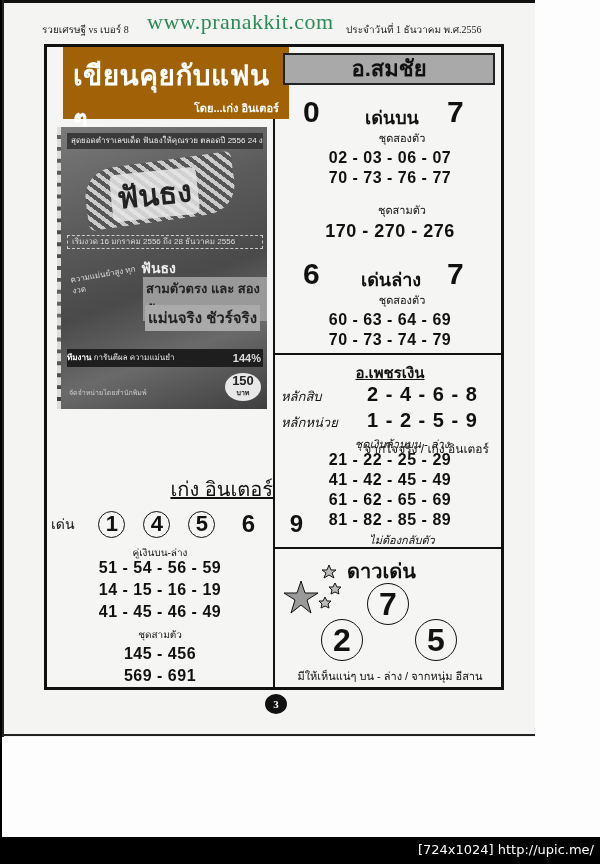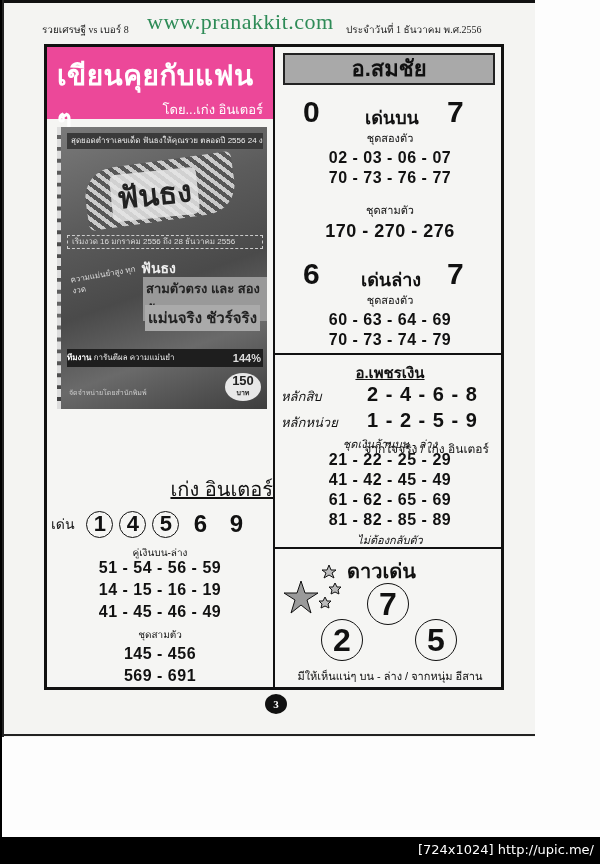--- a/index.html
+++ b/index.html
@@ -25,27 +25,27 @@
   .header-right { position: absolute; left: 344px; top: 22px; font-size: 10px; font-family: "Liberation Serif", serif; color: #222; }
 
   .frame {
     position: absolute; left: 42px; top: 44px; width: 460px; height: 646px;
     border: 3px solid #111; background: #f5f5f3;
   }
   .col-divider { position: absolute; left: 226px; top: 0; width: 2px; height: 640px; background: #111; }
 
   
   .left-banner {
-    position: absolute; left: 0; top: 0; width: 226px; height: 72px; background: #ec4899;
+    position: absolute; left: 16px; top: 0; width: 226px; height: 72px; background: #a16207;
   }
   .left-banner-title {
     position: absolute; left: 10px; top: 6px; color: #fff; font-size: 28px; font-weight: bold; letter-spacing: 0.5px;
   }
   .left-banner-by {
-    position: absolute; right: 10px; top: 52px; color: #fff; font-size: 13px;
+    position: absolute; right: 10px; top: 52px; color: #fff; font-size: 11px; font-weight: bold;
   }
   .book-cover {
     position: absolute; left: 10px; top: 80px; width: 210px; height: 282px;
     background: linear-gradient(160deg, #7a7a7a 0%, #5c5c5c 30%, #4a4a4a 55%, #6a6a6a 75%, #3e3e3e 100%);
     border-left: 4px dashed #ddd;
     overflow: hidden;
   }
   .cover-topbar {
     position: absolute; left: 6px; top: 6px; width: 196px; height: 16px; background: #3a3a3a;
     color: #eee; font-size: 8px; line-height: 16px; padding-left: 4px; white-space: nowrap; overflow: hidden;
@@ -79,40 +79,40 @@
   .cover-price {
     position: absolute; right: 6px; top: 246px; width: 36px; height: 28px; border-radius: 50%;
     background: #e8e8e8; color: #222; text-align: center; font-weight: bold; font-size: 13px; line-height: 16px;
   }
   .cover-price small { display: block; font-size: 7px; line-height: 8px; }
 
   .left-credit { position: absolute; right: 12px; top: 392px; font-size: 12px; }
   .left-name {
     position: absolute; left: 0; width: 226px; top: 426px; text-align: right; font-size: 20px; text-decoration: underline;
   }
-  .den-row { position: absolute; left: 4px; top: 460px; height: 34px; display: flex; align-items: center; gap: 6px; }
+  .den-row { position: absolute; left: 4px; top: 460px; height: 34px; display: flex; align-items: center; gap: 18px; }
   .den-label { font-size: 14px; margin-right: 6px; }
   .ball {
     width: 27px; height: 27px; border: 1.5px solid #111; border-radius: 50%;
     display: flex; align-items: center; justify-content: center; font-size: 22px; font-weight: bold;
   }
   .plain-num { width: 30px; text-align: center; font-size: 24px; font-weight: bold; }
 
   .left-sub { position: absolute; left: 0; width: 226px; text-align: center; font-size: 10px; }
   .left-line { position: absolute; left: 0; width: 226px; text-align: center; font-size: 16px; font-weight: bold; letter-spacing: 0.5px; }
 
   
   .right-title-box {
     position: absolute; left: 236px; top: 6px; width: 212px; height: 32px;
     background: #a9a9a9; border: 2px solid #222;
     text-align: center; font-size: 22px; font-weight: bold; line-height: 28px; color: #111;
   }
   .bignum { position: absolute; font-size: 30px; font-weight: 900; }
   .lbl-mid { position: absolute; font-size: 18px; font-weight: bold; }
-  .r-sub { position: absolute; left: 228px; width: 230px; text-align: center; font-size: 11px; }
+  .r-sub { position: absolute; left: 240px; width: 230px; text-align: center; font-size: 11px; }
   .r-line { position: absolute; left: 228px; width: 230px; text-align: center; font-size: 16px; font-weight: bold; letter-spacing: 0.5px; }
   .r-line-big { position: absolute; left: 228px; width: 230px; text-align: center; font-size: 18px; font-weight: bold; letter-spacing: 0.5px; }
   .h-divider { position: absolute; left: 228px; width: 226px; height: 2px; background: #111; }
 
   .s2-title { position: absolute; left: 228px; width: 230px; top: 314px; text-align: center; font-size: 15px; font-weight: bold; text-decoration: underline; }
   .digit-row { position: absolute; left: 234px; display: flex; align-items: baseline; }
   .digit-label { font-size: 13px; font-style: italic; width: 86px; }
   .digit-vals { font-size: 20px; font-weight: bold; letter-spacing: 1px; }
   .italic-sub { font-style: italic; }
 

